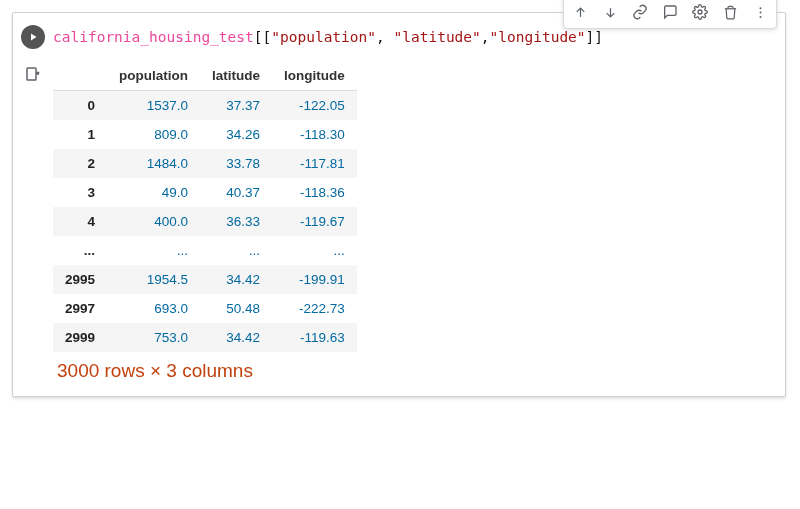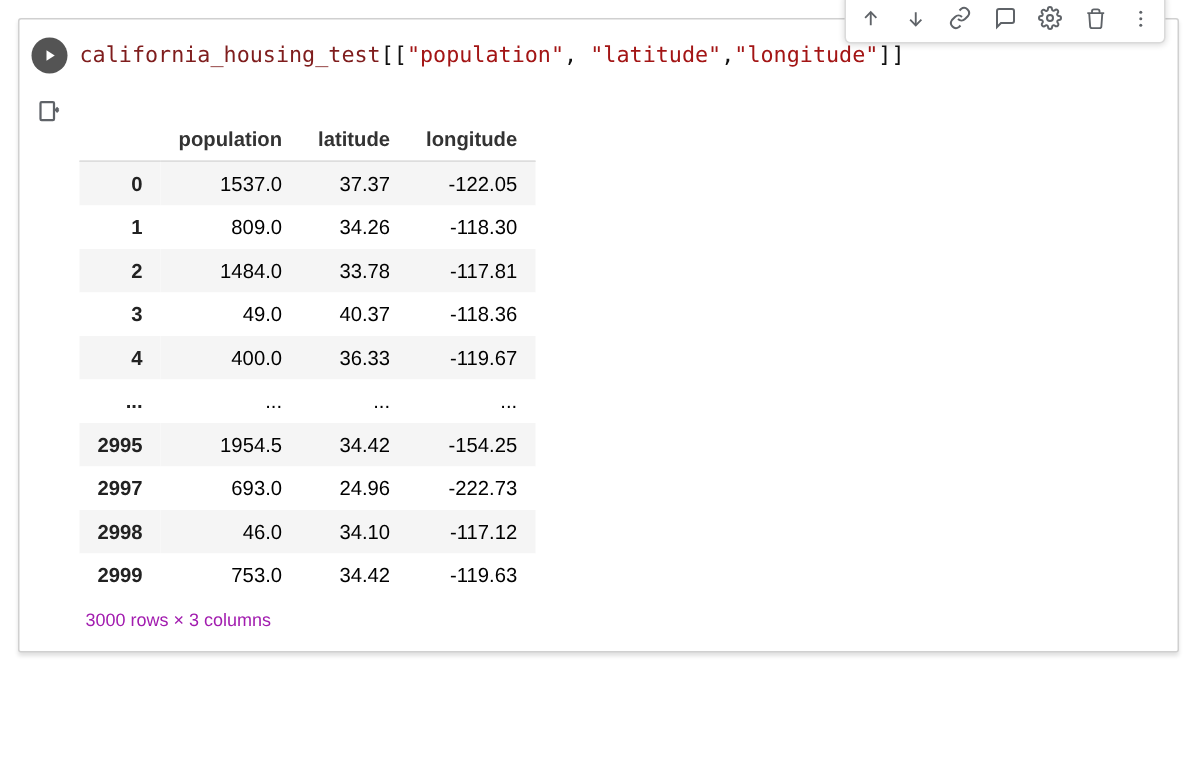--- a/index.html
+++ b/index.html
@@ -61,65 +61,64 @@
     display: flex; align-items: center; justify-content: center;
     cursor: pointer;
   }
   .code {
     font-family: ui-monospace, SFMono-Regular, Menlo, Consolas, monospace;
     font-size: 14.5px;
     line-height: 1.4;
     padding-top: 2px;
     white-space: pre;
   }
-  .code .var { color: #7f1d1d; }
+  .code .var { color: #ec4899; }
   .code .br  { color: #111; }
   .code .str { color: #a31515; }
   .output-row {
     display: flex;
     align-items: flex-start;
     padding: 0 8px 14px 0;
   }
   .out-icon {
     width: 40px;
     display: flex;
     justify-content: center;
     color: #5f6368;
     padding-top: 4px;
   }
   .dataframe-wrap {
     font-family: -apple-system, "Helvetica Neue", Arial, sans-serif;
-    margin-top: 17px;
   }
   table.df {
     border-collapse: collapse;
     font-size: 13.5px;
   }
   table.df th, table.df td {
     padding: 7px 12px 7px 12px;
     text-align: right;
-    color: #000000;
+    color: #0369a1;
     border: none;
   }
   table.df thead th {
     font-weight: 600;
     color: #333;
     border-bottom: 1px solid #ddd;
   }
   table.df tbody th {
     font-weight: 700;
     color: #222;
   }
   table.df tbody tr:nth-child(odd) { background: #f5f5f5; }
   table.df tbody tr:nth-child(even) { background: #fff; }
   table.df thead tr { background: #fff; }
   table.df th.corner { background: #fff; }
   .df-shape {
-    font-size: 12px;
-    color: #a21caf;
+    font-size: 19px;
+    color: #c2410c;
     padding: 8px 0 0 4px;
   }
 </style>
 </head>
 <body>
 
 <div class="cell">
 
   <div class="toolbar">
     <div class="tbtn">
@@ -229,33 +228,27 @@
             <tr>
               <th>...</th>
               <td>...</td>
               <td>...</td>
               <td>...</td>
             </tr>
             <tr>
               <th>2995</th>
               <td>1954.5</td>
               <td>34.42</td>
-              <td>-154.25</td>
+              <td>-199.91</td>
             </tr>
             <tr>
               <th>2997</th>
               <td>693.0</td>
-              <td>24.96</td>
+              <td>50.48</td>
               <td>-222.73</td>
-            </tr>
-            <tr>
-              <th>2998</th>
-              <td>46.0</td>
-              <td>34.10</td>
-              <td>-117.12</td>
             </tr>
             <tr>
               <th>2999</th>
               <td>753.0</td>
               <td>34.42</td>
               <td>-119.63</td>
             </tr>
           </tbody>
       </table>
       <div class="df-shape">3000 rows × 3 columns</div>

